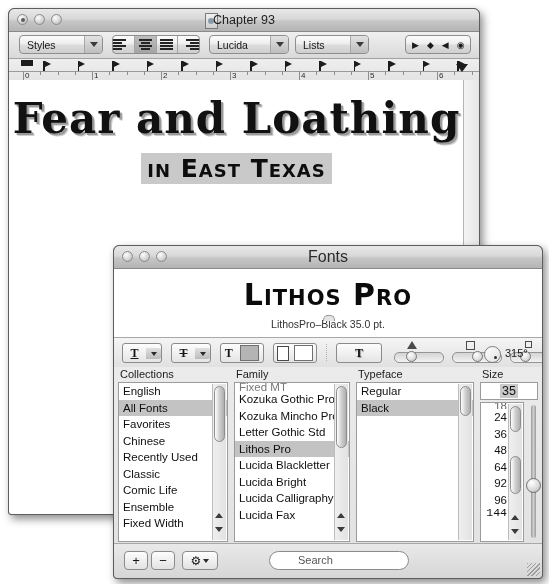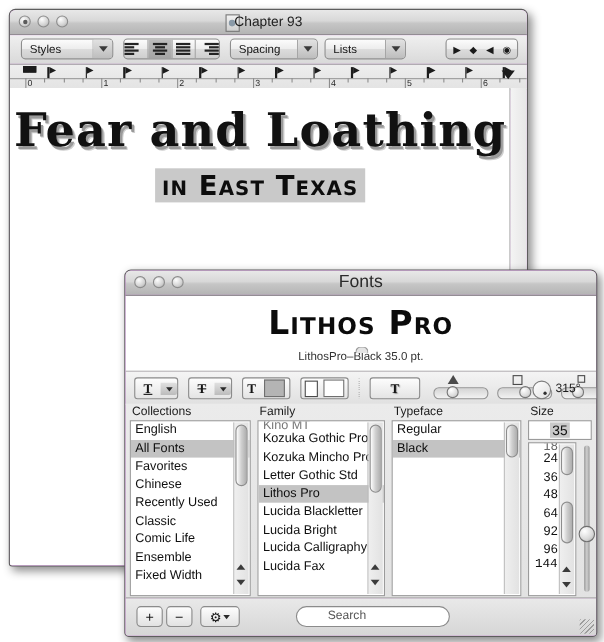--- a/index.html
+++ b/index.html
@@ -7,21 +7,21 @@
     width:549px;height:584px;
     background:#ffffff;
     font-family:"Liberation Sans", sans-serif;
     -webkit-font-smoothing:none;
     overflow:hidden;
     position:relative;
   }
 
   
   .window{position:absolute;border:1px solid #5d5d5d;border-radius:6px 6px 3px 3px;
-          background:#f0abfc;box-shadow:3px 4px 9px rgba(0,0,0,.45);overflow:hidden;}
+          background:#000000;box-shadow:3px 4px 9px rgba(0,0,0,.45);overflow:hidden;}
   .titlebar{height:22px;
             background:linear-gradient(to bottom,#e8e8e8 0%,#d8d8d8 45%,#c6c6c6 55%,#b4b4b4 100%);
             border-bottom:1px solid #898989;position:relative;}
   .titlebar .tb-title{position:absolute;left:0;right:0;top:0;height:22px;line-height:22px;
             text-align:center;font-size:16px;color:#2b2b2b;}
   .lights{position:absolute;left:8px;top:5px;display:flex;gap:6px;}
   .light{width:11px;height:11px;border-radius:50%;
          background:radial-gradient(circle at 35% 30%,#fdfdfd,#d2d2d2 60%,#a8a8a8 100%);
          border:1px solid #8c8c8c;box-sizing:border-box;position:relative;}
   .light.dotted::after{content:"";position:absolute;left:50%;top:50%;width:4px;height:4px;
@@ -218,21 +218,21 @@
         </div>
       <div class="seg r">
           <i></i>
           <i></i>
           <i></i>
           <i></i>
         </div>
     </div>
 
     <div class="ctl popup" style="left:200px;width:80px;">
-      <span class="pu-label">Spacing</span>
+      <span class="pu-label">Lucida</span>
       <span class="pu-arrow"></span>
     </div>
 
     <div class="ctl popup" style="left:286px;width:74px;">
       <span class="pu-label">Lists</span>
       <span class="pu-arrow"></span>
     </div>
 
     <div class="ctl navgrp" style="left:396px;width:66px;">
       <span>▶</span>
@@ -428,21 +428,21 @@
           <div class="sthumb" style="top:2px;height:56px;"></div>
           <div class="sarrow up" style="bottom:22px;"></div>
           <div class="sarrow dn" style="bottom:8px;"></div>
         </div>
       </div>
     </div>
 
     <div class="col" style="left:120px;width:116px;">
       <div class="colhead">Family</div>
       <div class="listbox">
-        <div class="lrow clip" style="height:8px;line-height:8px;overflow:hidden;">Kino MT</div>
+        <div class="lrow clip" style="height:8px;line-height:8px;overflow:hidden;">Fixed MT</div>
         <div class="lrow">Kozuka Gothic Pro</div>
         <div class="lrow">Kozuka Mincho Pro</div>
         <div class="lrow">Letter Gothic Std</div>
         <div class="lrow sel">Lithos Pro</div>
         <div class="lrow">Lucida Blackletter</div>
         <div class="lrow">Lucida Bright</div>
         <div class="lrow">Lucida Calligraphy</div>
         <div class="lrow">Lucida Fax</div>
         <div class="sbar">
           <div class="sthumb" style="top:2px;height:62px;"></div>

